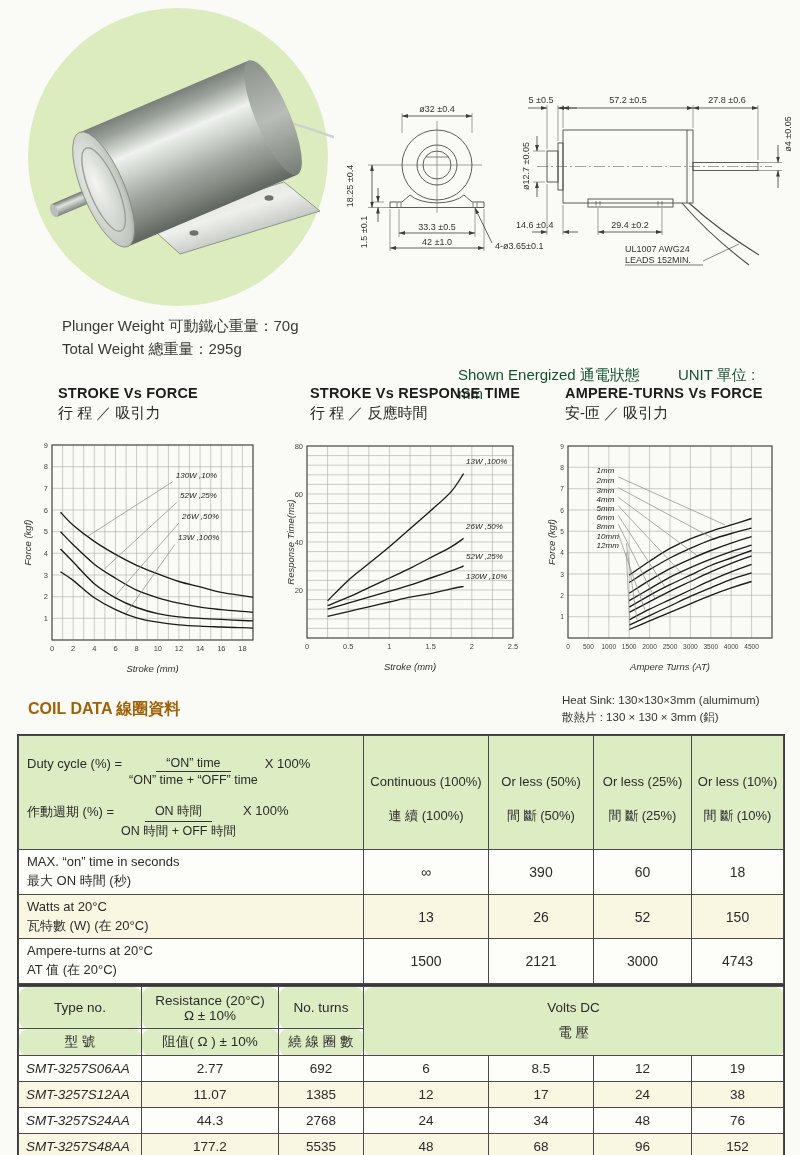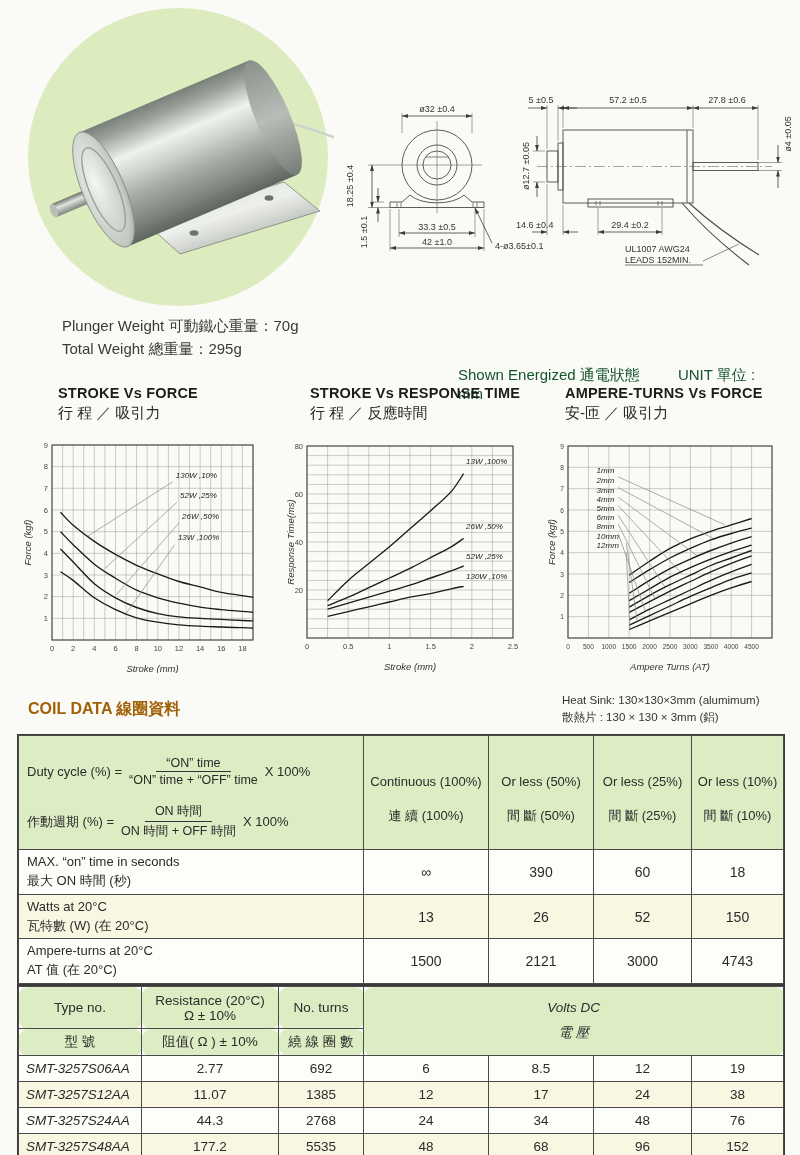--- a/index.html
+++ b/index.html
@@ -27,28 +27,28 @@
   .t2{margin-top:0px;}
   .bg-green{background:#dcecc3;}
   .bg-white{background:#fdfdf9;}
   .bg-cream{background:#f9f6e2;margin-left:39px;}
   .lbl-cell{padding:3px 8px;line-height:1.45;}
   .val-cell{text-align:center;font-size:14px;}
   .hdr-col{text-align:center;}
   .hdr-col .en,.hdr-col .zh{display:block;}
   .hdr-col .en{margin:14px 0 18px;}
   .duty-cell{padding:4px 6px;}
-  .formula{display:flex;align-items:center;gap:7px;margin:16px 0 5px 2px;font-size:13px;}
+  .formula{display:flex;gap:7px;margin:16px 0 5px 2px;font-size:13px;}
   .frac{display:inline-flex;flex-direction:column;align-items:center;text-align:center;font-size:12.5px;}
   .num{border-bottom:1.3px solid #333;padding:0 10px 1px;}
   .den{padding-top:1px;}
   .t2 .hdr{text-align:center;border-radius:9px;}
   .t2 .type-col{text-align:left;padding-left:7px;font-style:italic;}
   .t2 td{font-size:13.5px;}
-  .volts-hdr div{margin:9px 0;font-style:italic;}
+  .volts-hdr div{margin:9px 0;}
   
   .coil-heading{left:28px;top:699px;font-size:16px;font-weight:bold;color:#a16207;}
   .heatsink{left:562px;top:692px;font-size:11.5px;line-height:1.45;color:#333;}
   
   .dimtext{font-size:9px;fill:#333;}
 </style>
 </head>
 <body>
 
 <svg class="abs" style="left:22px;top:2px" width="312" height="306" viewBox="0 0 312 306">

